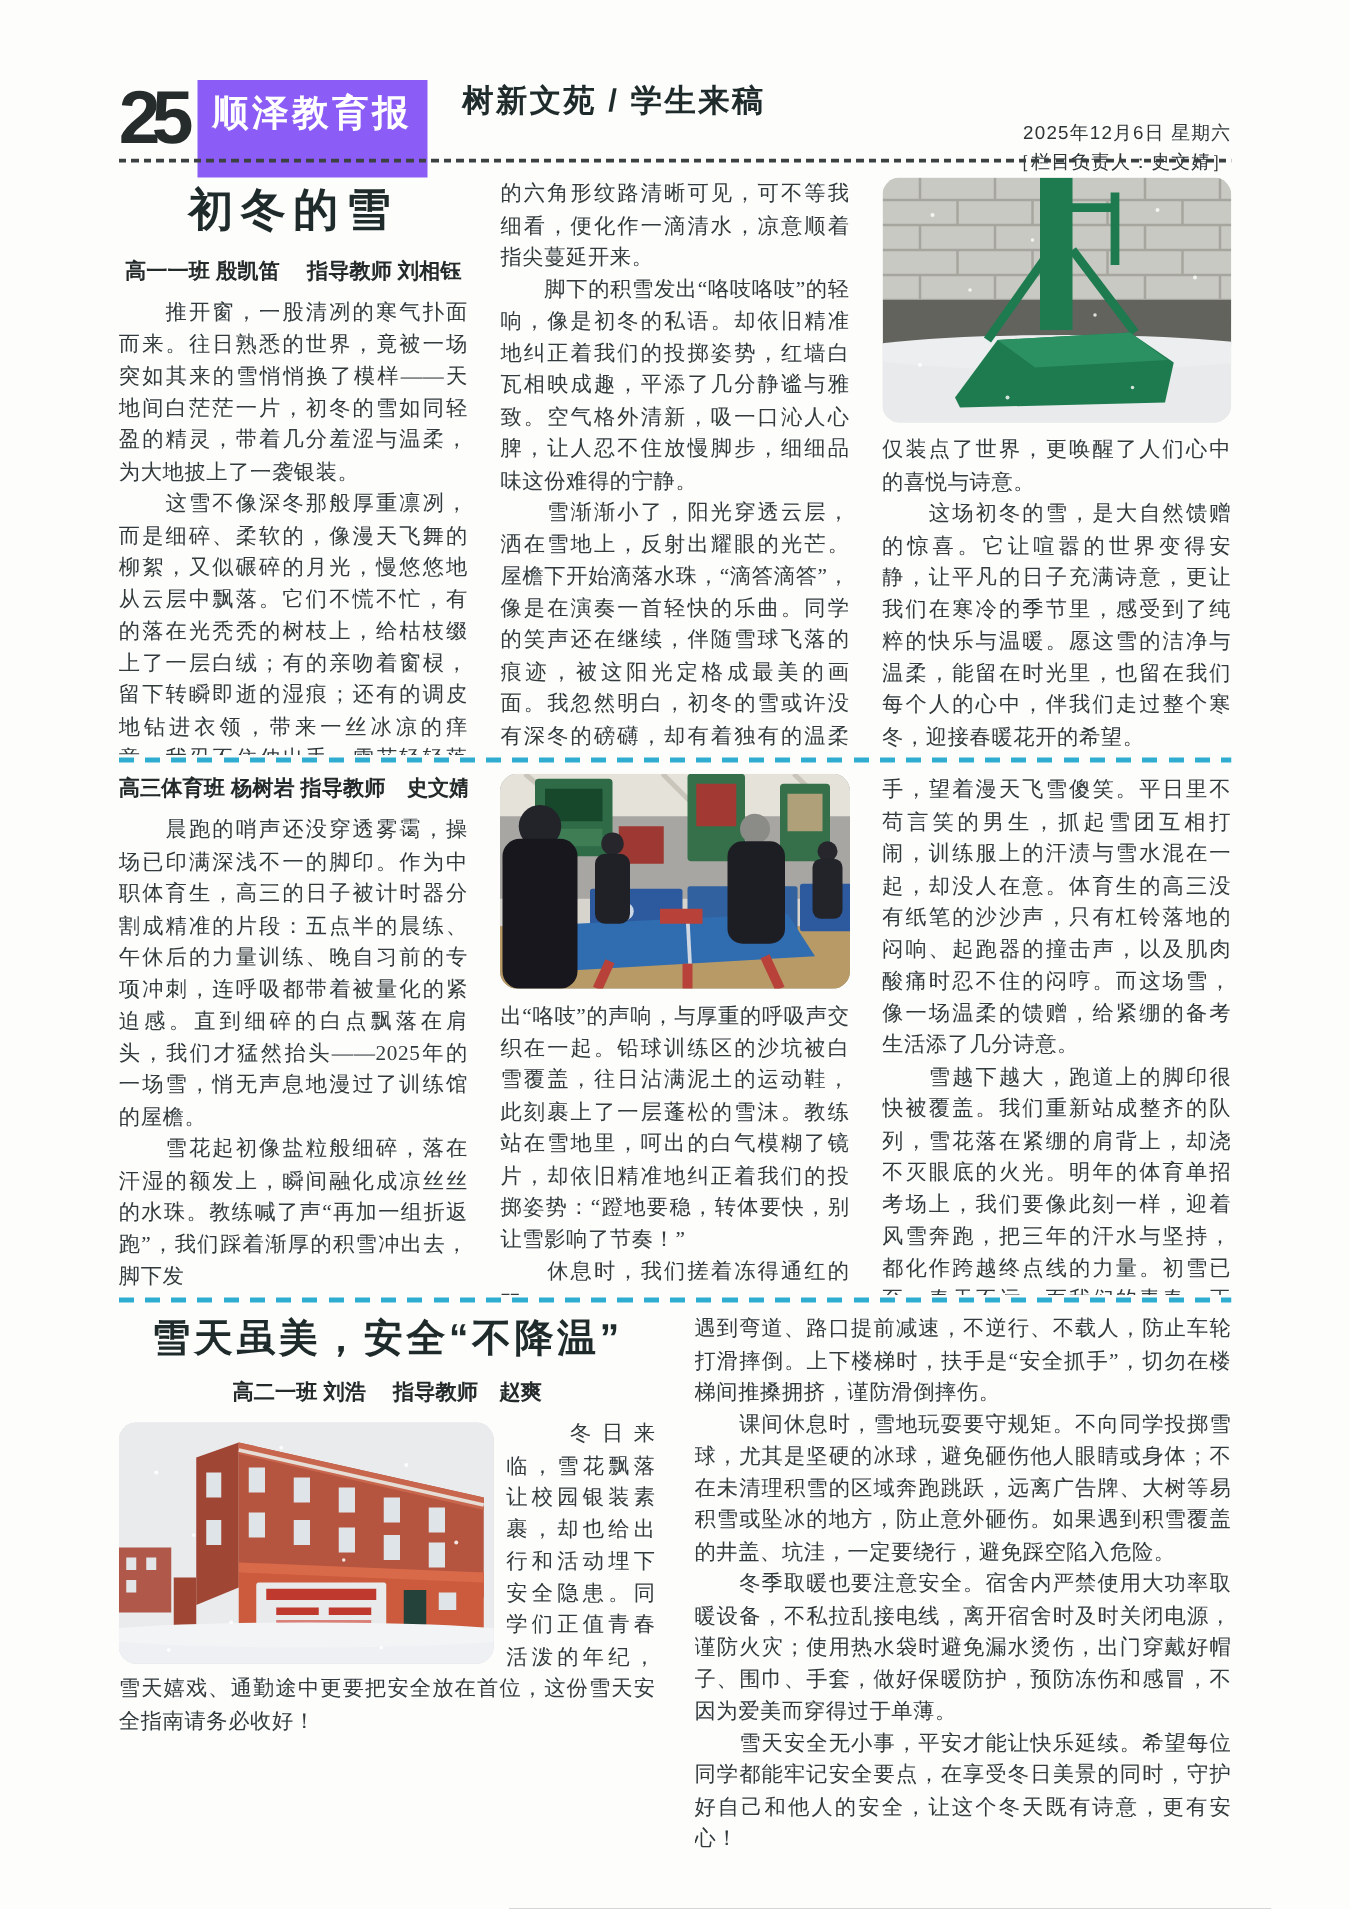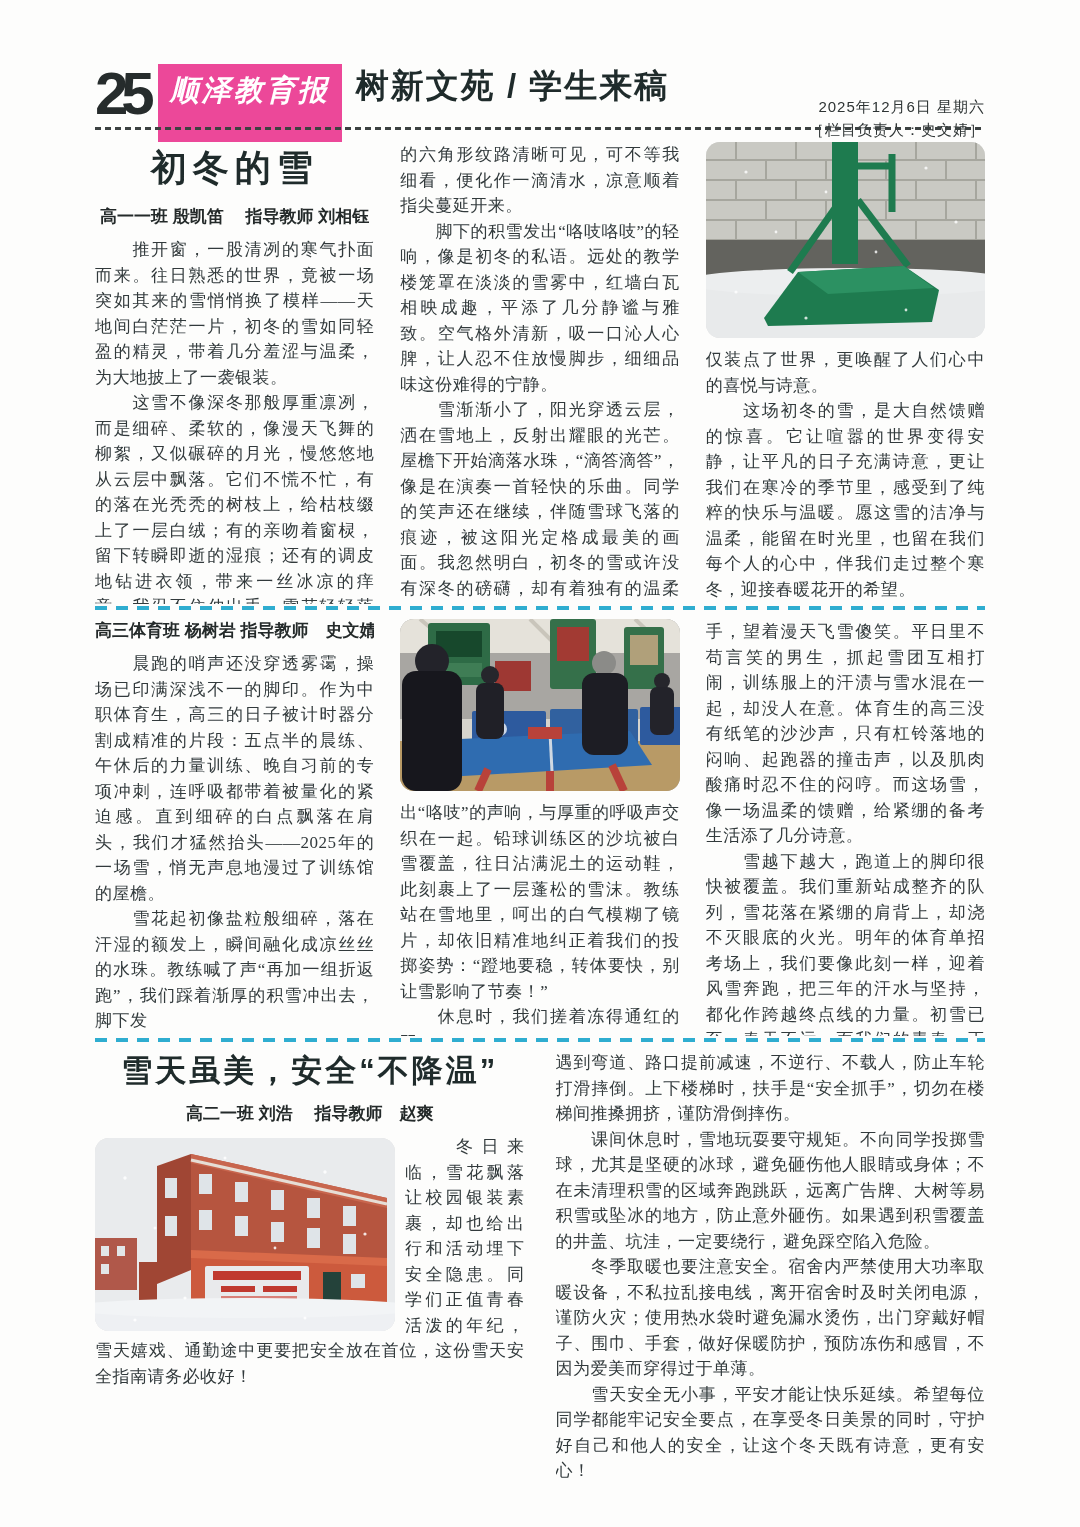--- a/index.html
+++ b/index.html
@@ -5,25 +5,25 @@
   html,body{margin:0;padding:0;background:#9a9a9a;}
   .page{
     position:relative;width:1080px;height:1527px;margin:0 auto;background:#fdfdfc;
     box-sizing:border-box;overflow:hidden;
     font-family:"Liberation Serif","DejaVu Serif",serif;color:#323a3c;
   }
   
   .page-header{position:absolute;top:64px;left:95px;width:890px;display:flex;}
   .page-num{font-family:"Liberation Sans","DejaVu Sans",sans-serif;font-weight:bold;
     font-size:60px;line-height:1;letter-spacing:-7px;color:#262c2c;}
-  .masthead{background:#ec4899;color:#ffffff;font-family:"Liberation Sans","DejaVu Sans",sans-serif;
-    font-weight:bold;font-style:italic;font-size:29px;letter-spacing:3px;
-    padding:7px 12px 8px;margin:0 14px 0 10px;white-space:nowrap;}
+  .masthead{background:#8b5cf6;color:#ffffff;font-family:"Liberation Sans","DejaVu Sans",sans-serif;
+    font-weight:bold;font-size:29px;letter-spacing:3px;
+    padding:7px 12px 8px;margin:0 28px 0 10px;white-space:nowrap;}
   .section-title{font-family:"Liberation Sans","DejaVu Sans",sans-serif;font-weight:bold;
-    font-size:33px;color:#1f2b2b;letter-spacing:2px;white-space:nowrap;}
+    font-size:25px;color:#1f2b2b;letter-spacing:2px;white-space:nowrap;}
   .header-right{margin-left:auto;text-align:right;font-family:"Liberation Sans","DejaVu Sans",sans-serif;
     font-size:15px;color:#2e3434;line-height:1.55;letter-spacing:1px;white-space:nowrap;}
   .header-rule{position:absolute;top:127px;left:95px;width:890px;height:3px;
     background:repeating-linear-gradient(90deg,#3c4242 0 6px,transparent 6px 10px);}
   
   .sect{position:absolute;left:95px;width:890px;display:flex;gap:26px;}
   .s1{top:142px;height:462px;}
   .s2{top:619px;height:417px;}
   .s3{top:1050px;height:455px;gap:31px;}
   .sep{position:absolute;left:95px;width:890px;height:4px;
@@ -66,21 +66,21 @@
       <div class="art-title">初冬的雪</div>
       <div class="byline">高一一班 殷凯笛　 指导教师 刘相钰</div>
       <div>
           <p class="para">　　推开窗，一股清冽的寒气扑面而来。往日熟悉的世界，竟被一场突如其来的雪悄悄换了模样——天地间白茫茫一片，初冬的雪如同轻盈的精灵，带着几分羞涩与温柔，为大地披上了一袭银装。</p>
           <p class="para">　　这雪不像深冬那般厚重凛冽，而是细碎、柔软的，像漫天飞舞的柳絮，又似碾碎的月光，慢悠悠地从云层中飘落。它们不慌不忙，有的落在光秃秃的树枝上，给枯枝缀上了一层白绒；有的亲吻着窗棂，留下转瞬即逝的湿痕；还有的调皮地钻进衣领，带来一丝冰凉的痒意。我忍不住伸出手，雪花轻轻落在掌心，晶莹剔透</p>
         </div>
     </div>
     <div class="col">
       <div>
           <p class="para">的六角形纹路清晰可见，可不等我细看，便化作一滴清水，凉意顺着指尖蔓延开来。</p>
-          <p class="para">　　脚下的积雪发出“咯吱咯吱”的轻响，像是初冬的私语。远处的教学楼笼罩在淡淡的雪雾中，红墙白瓦相映成趣，平添了几分静谧与雅致。空气格外清新，吸一口沁人心脾，让人忍不住放慢脚步，细细品味这份难得的宁静。</p>
+          <p class="para">　　脚下的积雪发出“咯吱咯吱”的轻响，像是初冬的私语。却依旧精准地纠正着我们的投掷姿势，红墙白瓦相映成趣，平添了几分静谧与雅致。空气格外清新，吸一口沁人心脾，让人忍不住放慢脚步，细细品味这份难得的宁静。</p>
           <p class="para">　　雪渐渐小了，阳光穿透云层，洒在雪地上，反射出耀眼的光芒。屋檐下开始滴落水珠，“滴答滴答”，像是在演奏一首轻快的乐曲。同学的笑声还在继续，伴随雪球飞落的痕迹，被这阳光定格成最美的画面。我忽然明白，初冬的雪或许没有深冬的磅礴，却有着独有的温柔与灵动，它不</p>
         </div>
     </div>
     <div class="col">
       <span class="photo mb" role="img" aria-label="雪中的绿色篮球架底座与灰砖墙">
         <svg width="290" height="196" viewBox="0 0 290 196">
           <rect width="290" height="118" fill="#c9c9c3"></rect>
           <g stroke="#a6a69e" stroke-width="2">
             <line x1="0" y1="18" x2="290" y2="18"></line>
               <line x1="0" y1="38" x2="290" y2="38"></line>

